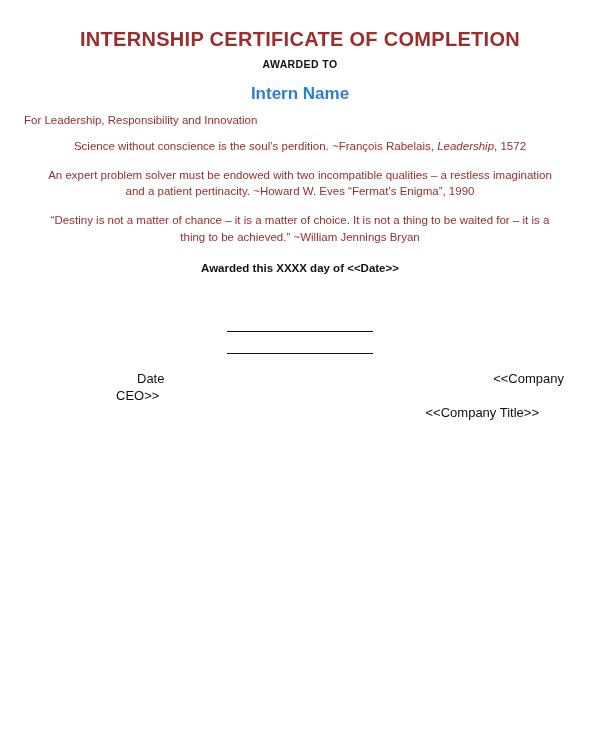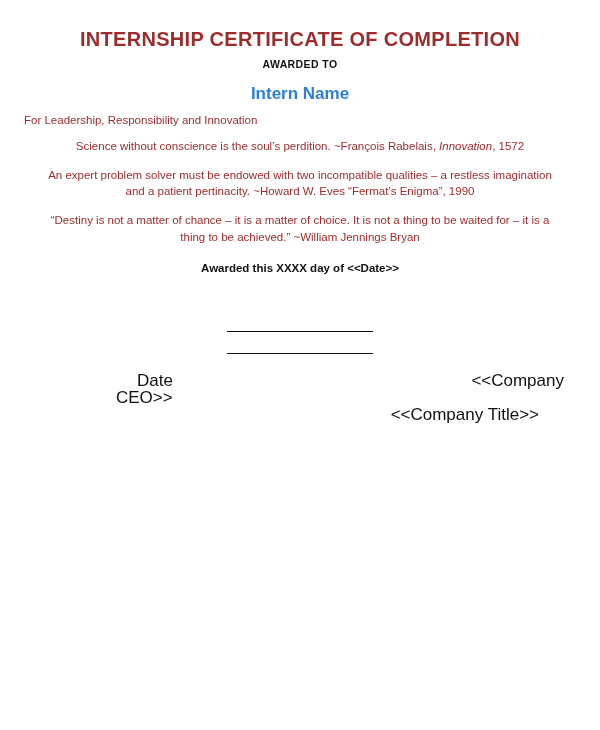--- a/index.html
+++ b/index.html
@@ -89,21 +89,21 @@
     border-bottom: 1.4px solid #111111;
     height: 13px;
   }
   .sig-line.second {
     margin-top: 8px;
   }
   .sig-row {
     position: relative;
     margin-top: 17px;
     height: 60px;
-    font-size: 17px;
+    font-size: 13px;
     color: #111111;
   }
   .date-label {
     position: absolute;
     left: 113px;
     top: 0;
   }
   .ceo-label {
     position: absolute;
     left: 92px;
@@ -128,21 +128,21 @@
 
   <div class="cert-title">INTERNSHIP CERTIFICATE OF COMPLETION</div>
 
   <div class="awarded-to">AWARDED TO</div>
 
   <div class="intern-name">Intern Name</div>
 
   <div class="subtitle">For Leadership, Responsibility and Innovation</div>
 
   <div class="quote">
-    <span>Science without conscience is the soul’s perdition.  ~François Rabelais, </span><span class="it">Innovation</span><span>, 1572</span>
+    <span>Science without conscience is the soul’s perdition.  ~François Rabelais, </span><span class="it">Leadership</span><span>, 1572</span>
   </div>
 
   <div class="quote">
     <span>An expert problem solver must be endowed with two incompatible qualities – a restless imagination and a patient pertinacity. ~Howard W. Eves “Fermat’s Enigma”, 1990</span><span class="it"></span><span></span>
   </div>
 
 
   <div class="quote">
     <span>“Destiny is not a matter of chance – it is a matter of choice.  It is not a thing to be waited for – it is a thing to be achieved.” ~William Jennings Bryan</span><span class="it"></span><span></span>
   </div>

